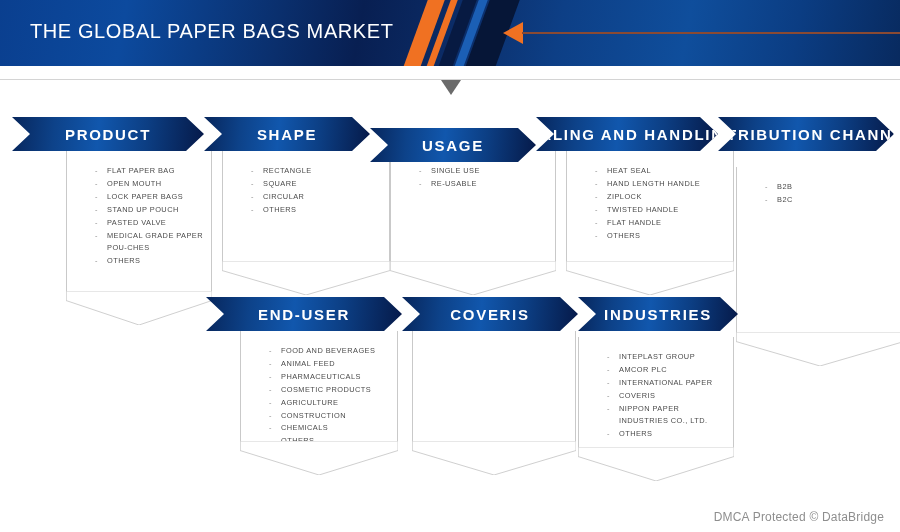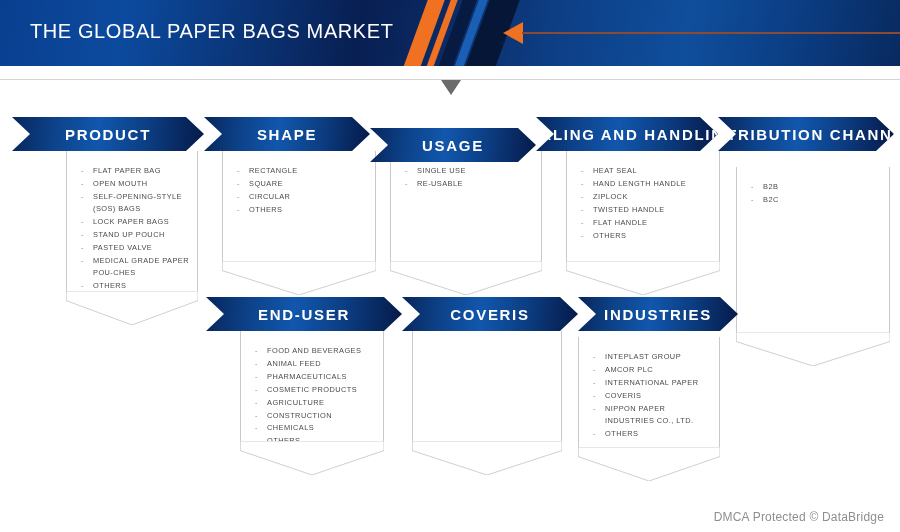--- a/index.html
+++ b/index.html
@@ -107,20 +107,21 @@
     white-space: nowrap;
     text-align: center;
   }
 
   
   .card {
     position: absolute;
     background: #ffffff;
     border-left: 1px solid #c9c9c9;
     border-right: 1px solid #c9c9c9;
+    padding-left: 14px;
   }
   .card-body {
     padding: 14px 0 0 0;
   }
   .card-point {
     position: absolute;
     left: -1px; right: -1px;
     bottom: -34px;
     height: 34px;
   }
@@ -175,21 +176,20 @@
 
 <div class="divider"></div>
 <div class="divider-tri"></div>
 
 <div id="diagram">
     <div class="card" style="left: 66px; top: 151px; width: 130px; height: 140px;">
       <div class="card-body">
         <ul class="items">
           <li>FLAT PAPER BAG</li>
           <li>OPEN MOUTH</li>
-          <li>SELF-OPENING-STYLE (SOS) BAGS</li>
           <li>LOCK PAPER BAGS</li>
           <li>STAND UP POUCH</li>
           <li>PASTED VALVE</li>
           <li>MEDICAL GRADE PAPER POU-CHES</li>
           <li>OTHERS</li>
         </ul>
       </div>
       <div class="card-point">
         <svg viewBox="0 0 100 100" preserveAspectRatio="none">
           <polygon points="0,0 100,0 100,28 50,100 0,28" fill="#ffffff" stroke="#c9c9c9" stroke-width="0.9" vector-effect="non-scaling-stroke"></polygon>

